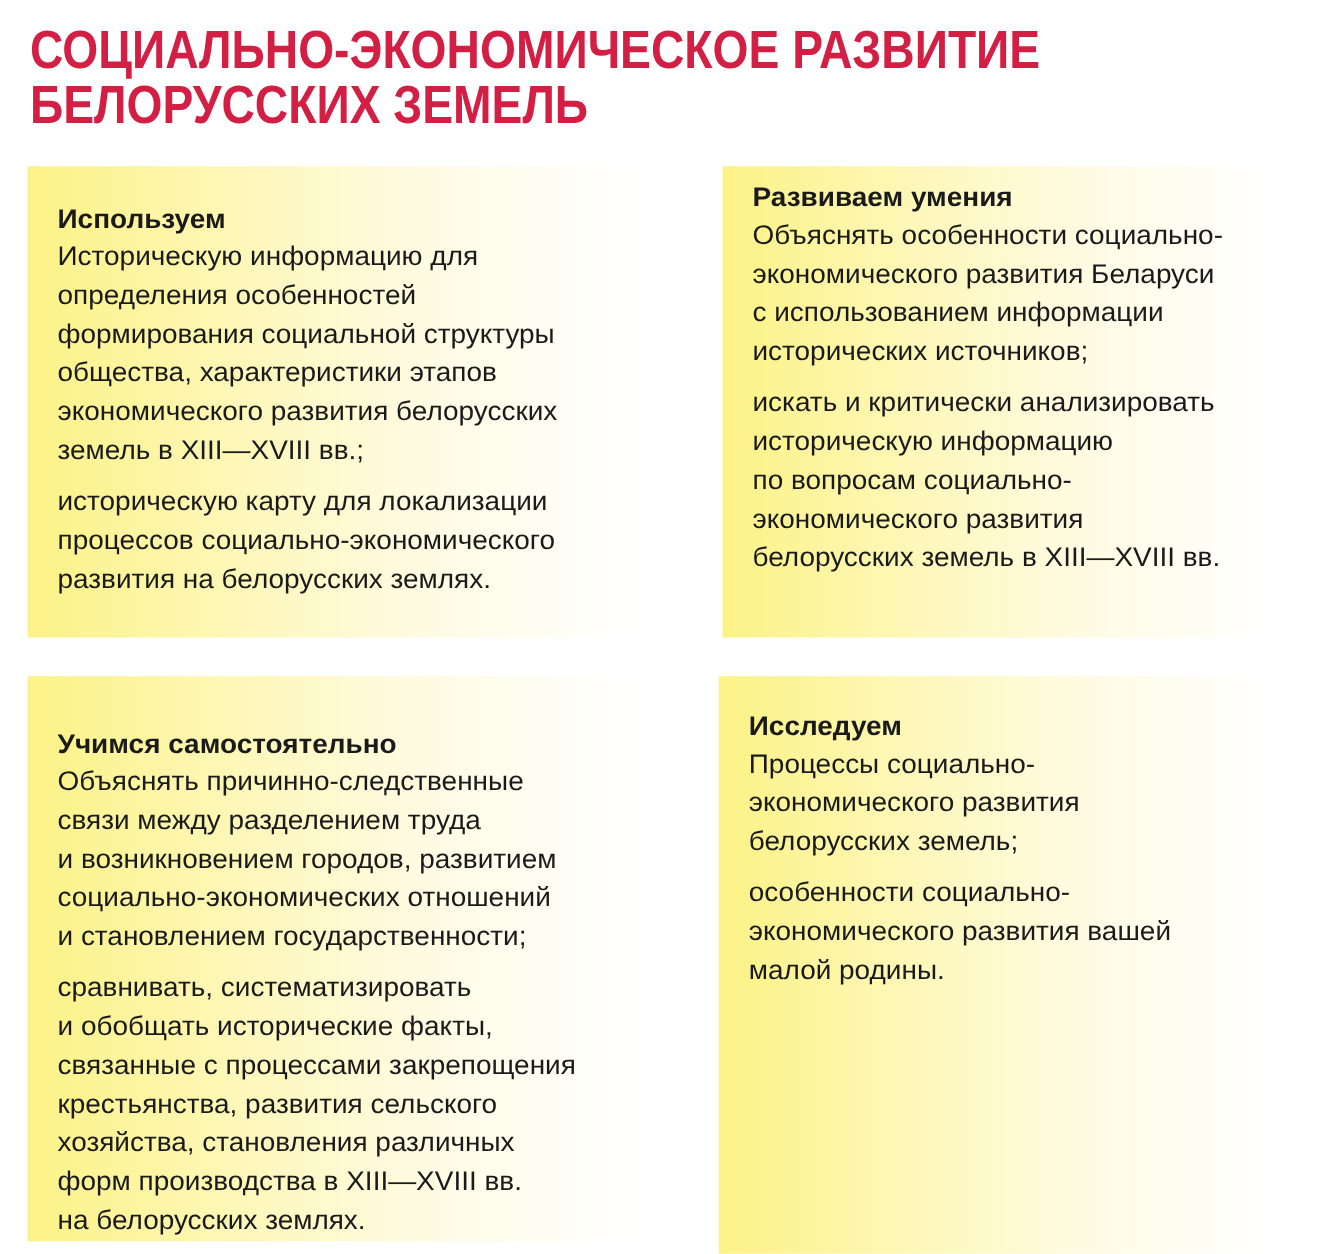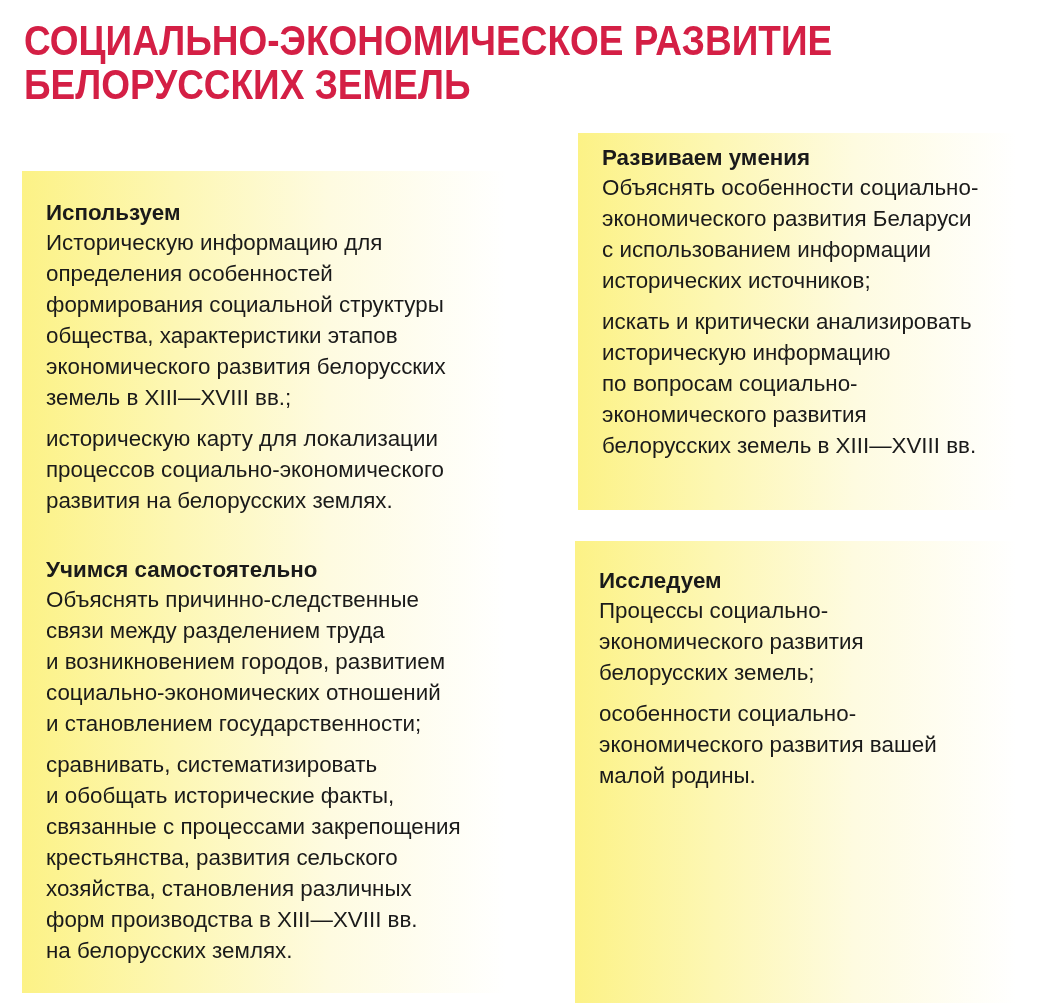--- a/index.html
+++ b/index.html
@@ -50,32 +50,32 @@
     line-height: 31px;
     margin: 0;
     transform: scaleX(1.04);
     transform-origin: left top;
   }
   .para .ln { display: block; white-space: nowrap; }
   .para + .para { margin-top: 10px; }
 
   #box-use { left: 22px; top: 133px; width: 510px; height: 377px; padding-top: 27px; }
   #box-skills { left: 578px; top: 133px; width: 462px; height: 377px; padding-top: 10px; }
-  #box-self { left: 22px; top: 541px; width: 510px; height: 452px; padding-top: 14px; }
+  #box-self { left: 22px; top: 541px; width: 510px; height: 452px; padding-top: 39px; }
   #box-research { left: 575px; top: 541px; width: 465px; height: 472px; padding-top: 25px; }
 </style>
 </head>
 <body style="color: rgb(26, 26, 26);">
 
 <h1 class="title" style="color: rgb(212, 31, 69);">
   <span class="line">СОЦИАЛЬНО-ЭКОНОМИЧЕСКОЕ РАЗВИТИЕ</span>
   <span class="line">БЕЛОРУССКИХ ЗЕМЕЛЬ</span>
 </h1>
 
-<section class="box" id="box-use" style="background: linear-gradient(to right, rgb(252, 242, 134) 0%, rgb(253, 247, 180) 30%, rgb(254, 251, 224) 60%, rgb(255, 255, 255) 95%); margin-top: 38px;">
+<section class="box" id="box-use" style="background: linear-gradient(to right, rgb(252, 242, 134) 0%, rgb(253, 247, 180) 30%, rgb(254, 251, 224) 60%, rgb(255, 255, 255) 95%);">
   <h2 class="box-heading">Используем</h2>
   <p class="para">
     <span class="ln">Историческую информацию для</span>
     <span class="ln">определения особенностей</span>
     <span class="ln">формирования социальной структуры</span>
     <span class="ln">общества, характеристики этапов</span>
     <span class="ln">экономического развития белорусских</span>
     <span class="ln">земель в XIII—XVIII вв.;</span>
   </p>
   <p class="para">

